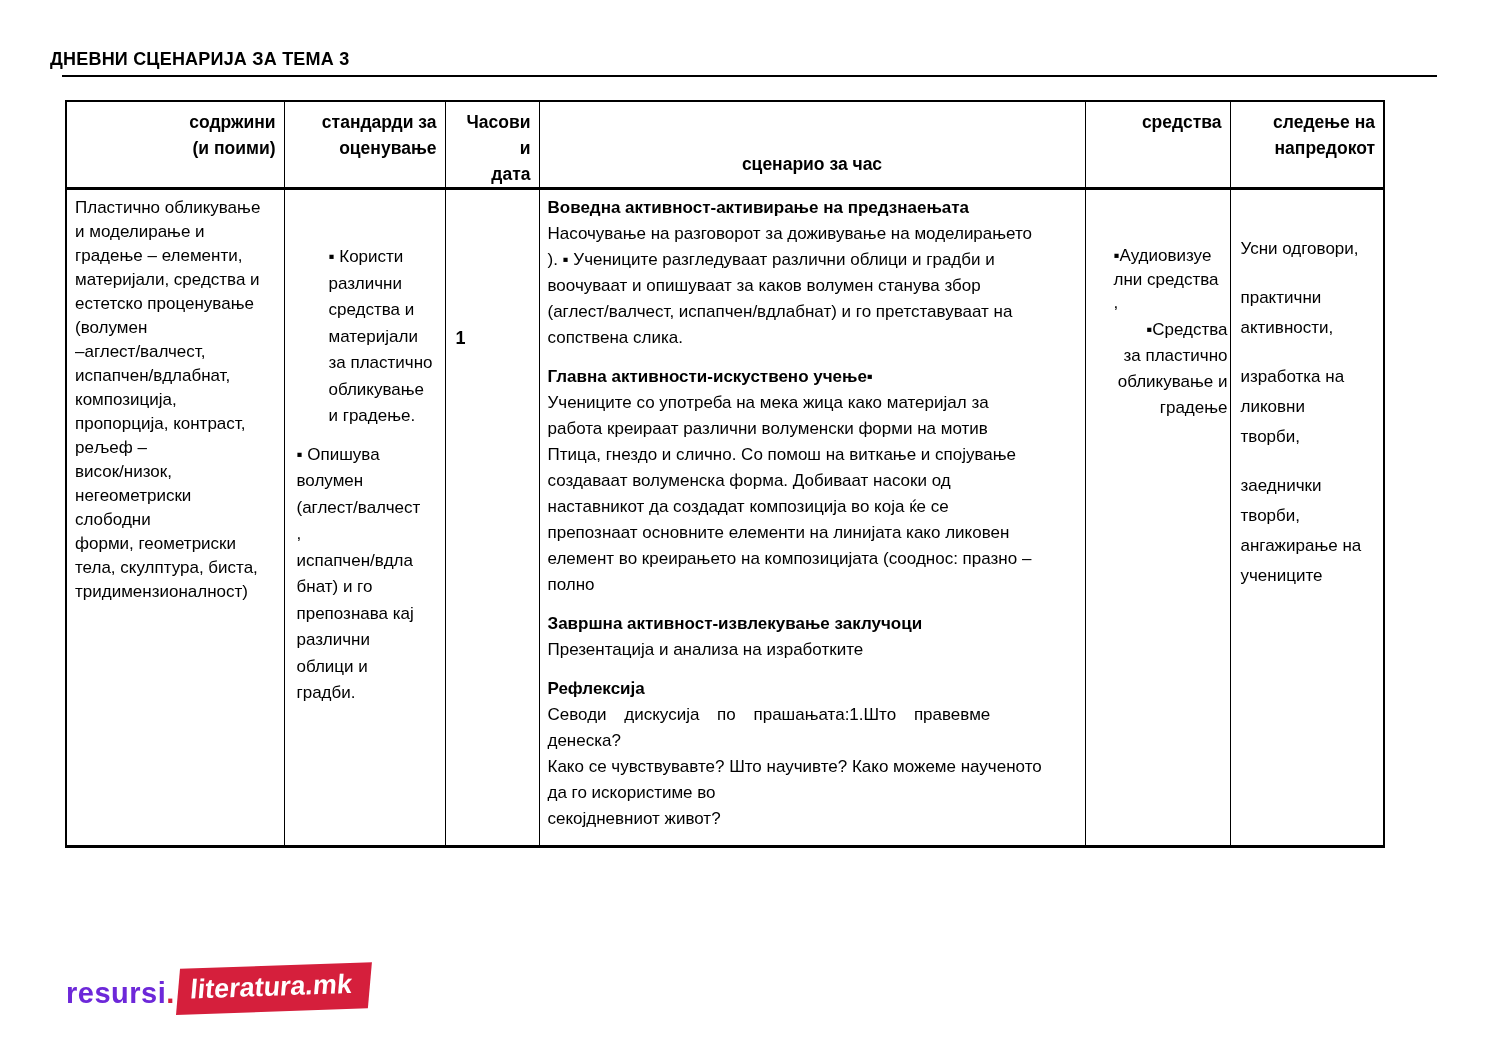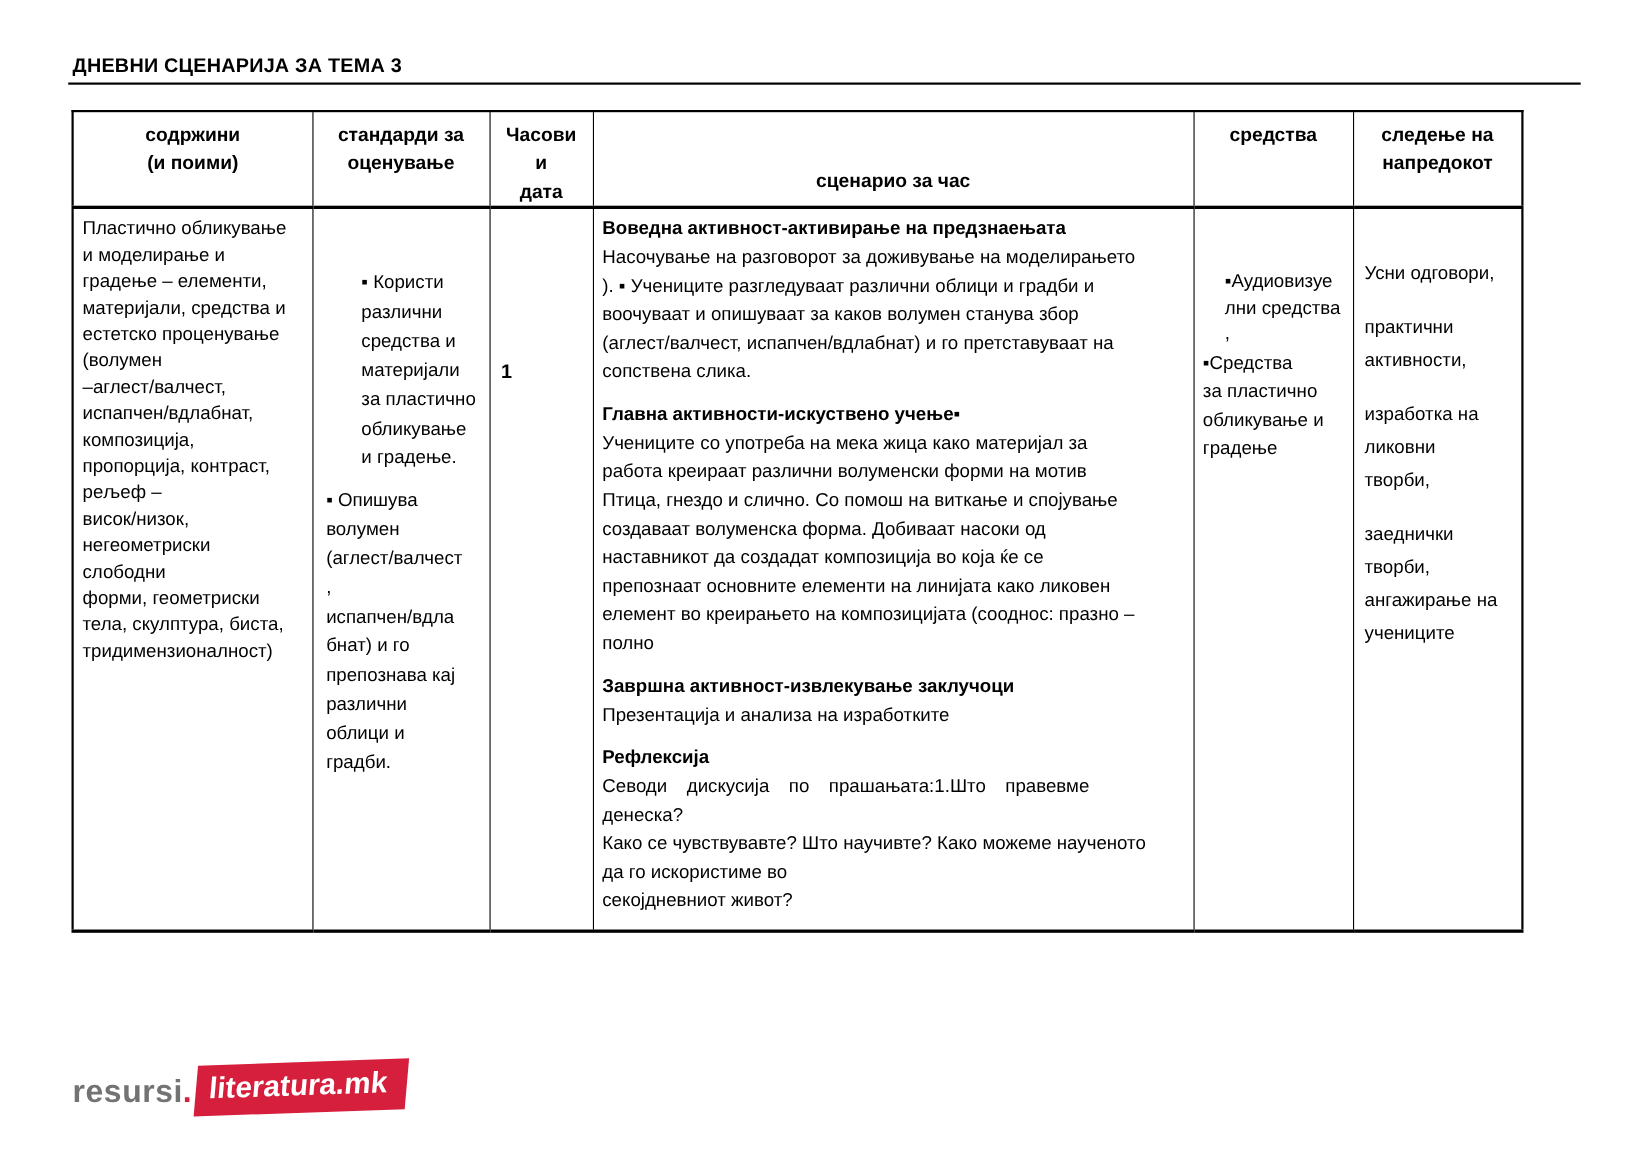--- a/index.html
+++ b/index.html
@@ -5,41 +5,41 @@
   * { box-sizing: border-box; }
   html, body { margin: 0; padding: 0; background: #ffffff; }
   body {
     width: 1497px; height: 1058px;
     font-family: "Liberation Sans", "DejaVu Sans", sans-serif;
     color: #000;
   }
   .page { position: relative; width: 1497px; height: 1058px; background: #fff; overflow: hidden; }
 
   .doc-title {
-    position: absolute; left: 66px; top: 49px;
+    position: absolute; left: 50px; top: 49px;
     font-size: 18px; font-weight: bold; letter-spacing: 0.2px;
   }
   .title-rule {
     position: absolute; left: 62px; top: 75px;
     width: 1375px; height: 2px; background: #000;
   }
 
   table.plan {
     position: absolute; left: 65px; top: 100px;
     width: 1318px; border-collapse: collapse; table-layout: fixed;
     border: 2.5px solid #000;
   }
   .plan th, .plan td {
     border: 1.5px solid #000;
     vertical-align: top; padding: 0;
     font-size: 17px;
   }
   .plan thead tr { height: 66px; }
   .plan thead th {
-    font-weight: bold; text-align: center;
+    font-weight: bold; text-align: right;
     padding: 7px 8px 0 8px;
     font-size: 17.5px; line-height: 26px;
     white-space: pre-line;
     border-bottom: 3px solid #000;
   }
   .plan thead th.center-low {
     text-align: center; vertical-align: bottom;
     padding: 0 8px 10px 8px;
   }
   .plan tbody tr { height: 587px; }
@@ -54,21 +54,21 @@
   .std-item2 { margin: 12px 4px 0 12px; line-height: 26.5px; white-space: pre-line; }
   .hours { margin: 138px 0 0 10px; font-weight: bold; font-size: 18px; }
 
   .scenario { padding: 5px 20px 0 8px; line-height: 26px; }
   .scenario .sec { margin: 0 0 13px 0; }
   .sec-heading { font-weight: bold; white-space: pre-line; }
   .sec-body { white-space: pre-line; }
   .wide-words { word-spacing: 13px; }
 
   .res-item1 { margin: 54px 4px 0 28px; line-height: 23.5px; white-space: pre-line; }
-  .res-item2 { margin: 2px 2px 0 8px; line-height: 26px; white-space: pre-line; }
+  .res-item2 { margin: 2px 2px 0 8px; line-height: 26px; white-space: pre-line; text-align: right; }
 
   .mon { padding: 44px 4px 0 10px; line-height: 30px; font-size: 17px; }
   .mon p { margin: 0 0 19px 0; white-space: pre-line; }
   .mon p.tight { margin-bottom: 0; }
 
   .logo {
     position: absolute; left: 66px; top: 969px;
     display: flex; align-items: flex-end;
   }
   .logo-prefix { font-size: 29px; font-weight: bold; letter-spacing: 0.5px; padding-bottom: 5px; }
@@ -211,18 +211,18 @@
 творби,</p>
             <p>ангажирање на
 учениците</p>
           </div>
         </td>
       </tr>
     </tbody>
   </table>
 
   <div class="logo">
-    <span class="logo-prefix" style="color: #737373;">resursi</span>
+    <span class="logo-prefix" style="color: #6d28d9;">resursi</span>
       <span class="logo-dot" style="color: rgb(213, 31, 60);">.</span>
       <span class="logo-box" style="background: rgb(213, 31, 60);">literatura.mk</span>
   </div>
 
 </div>
 
 </body></html>

